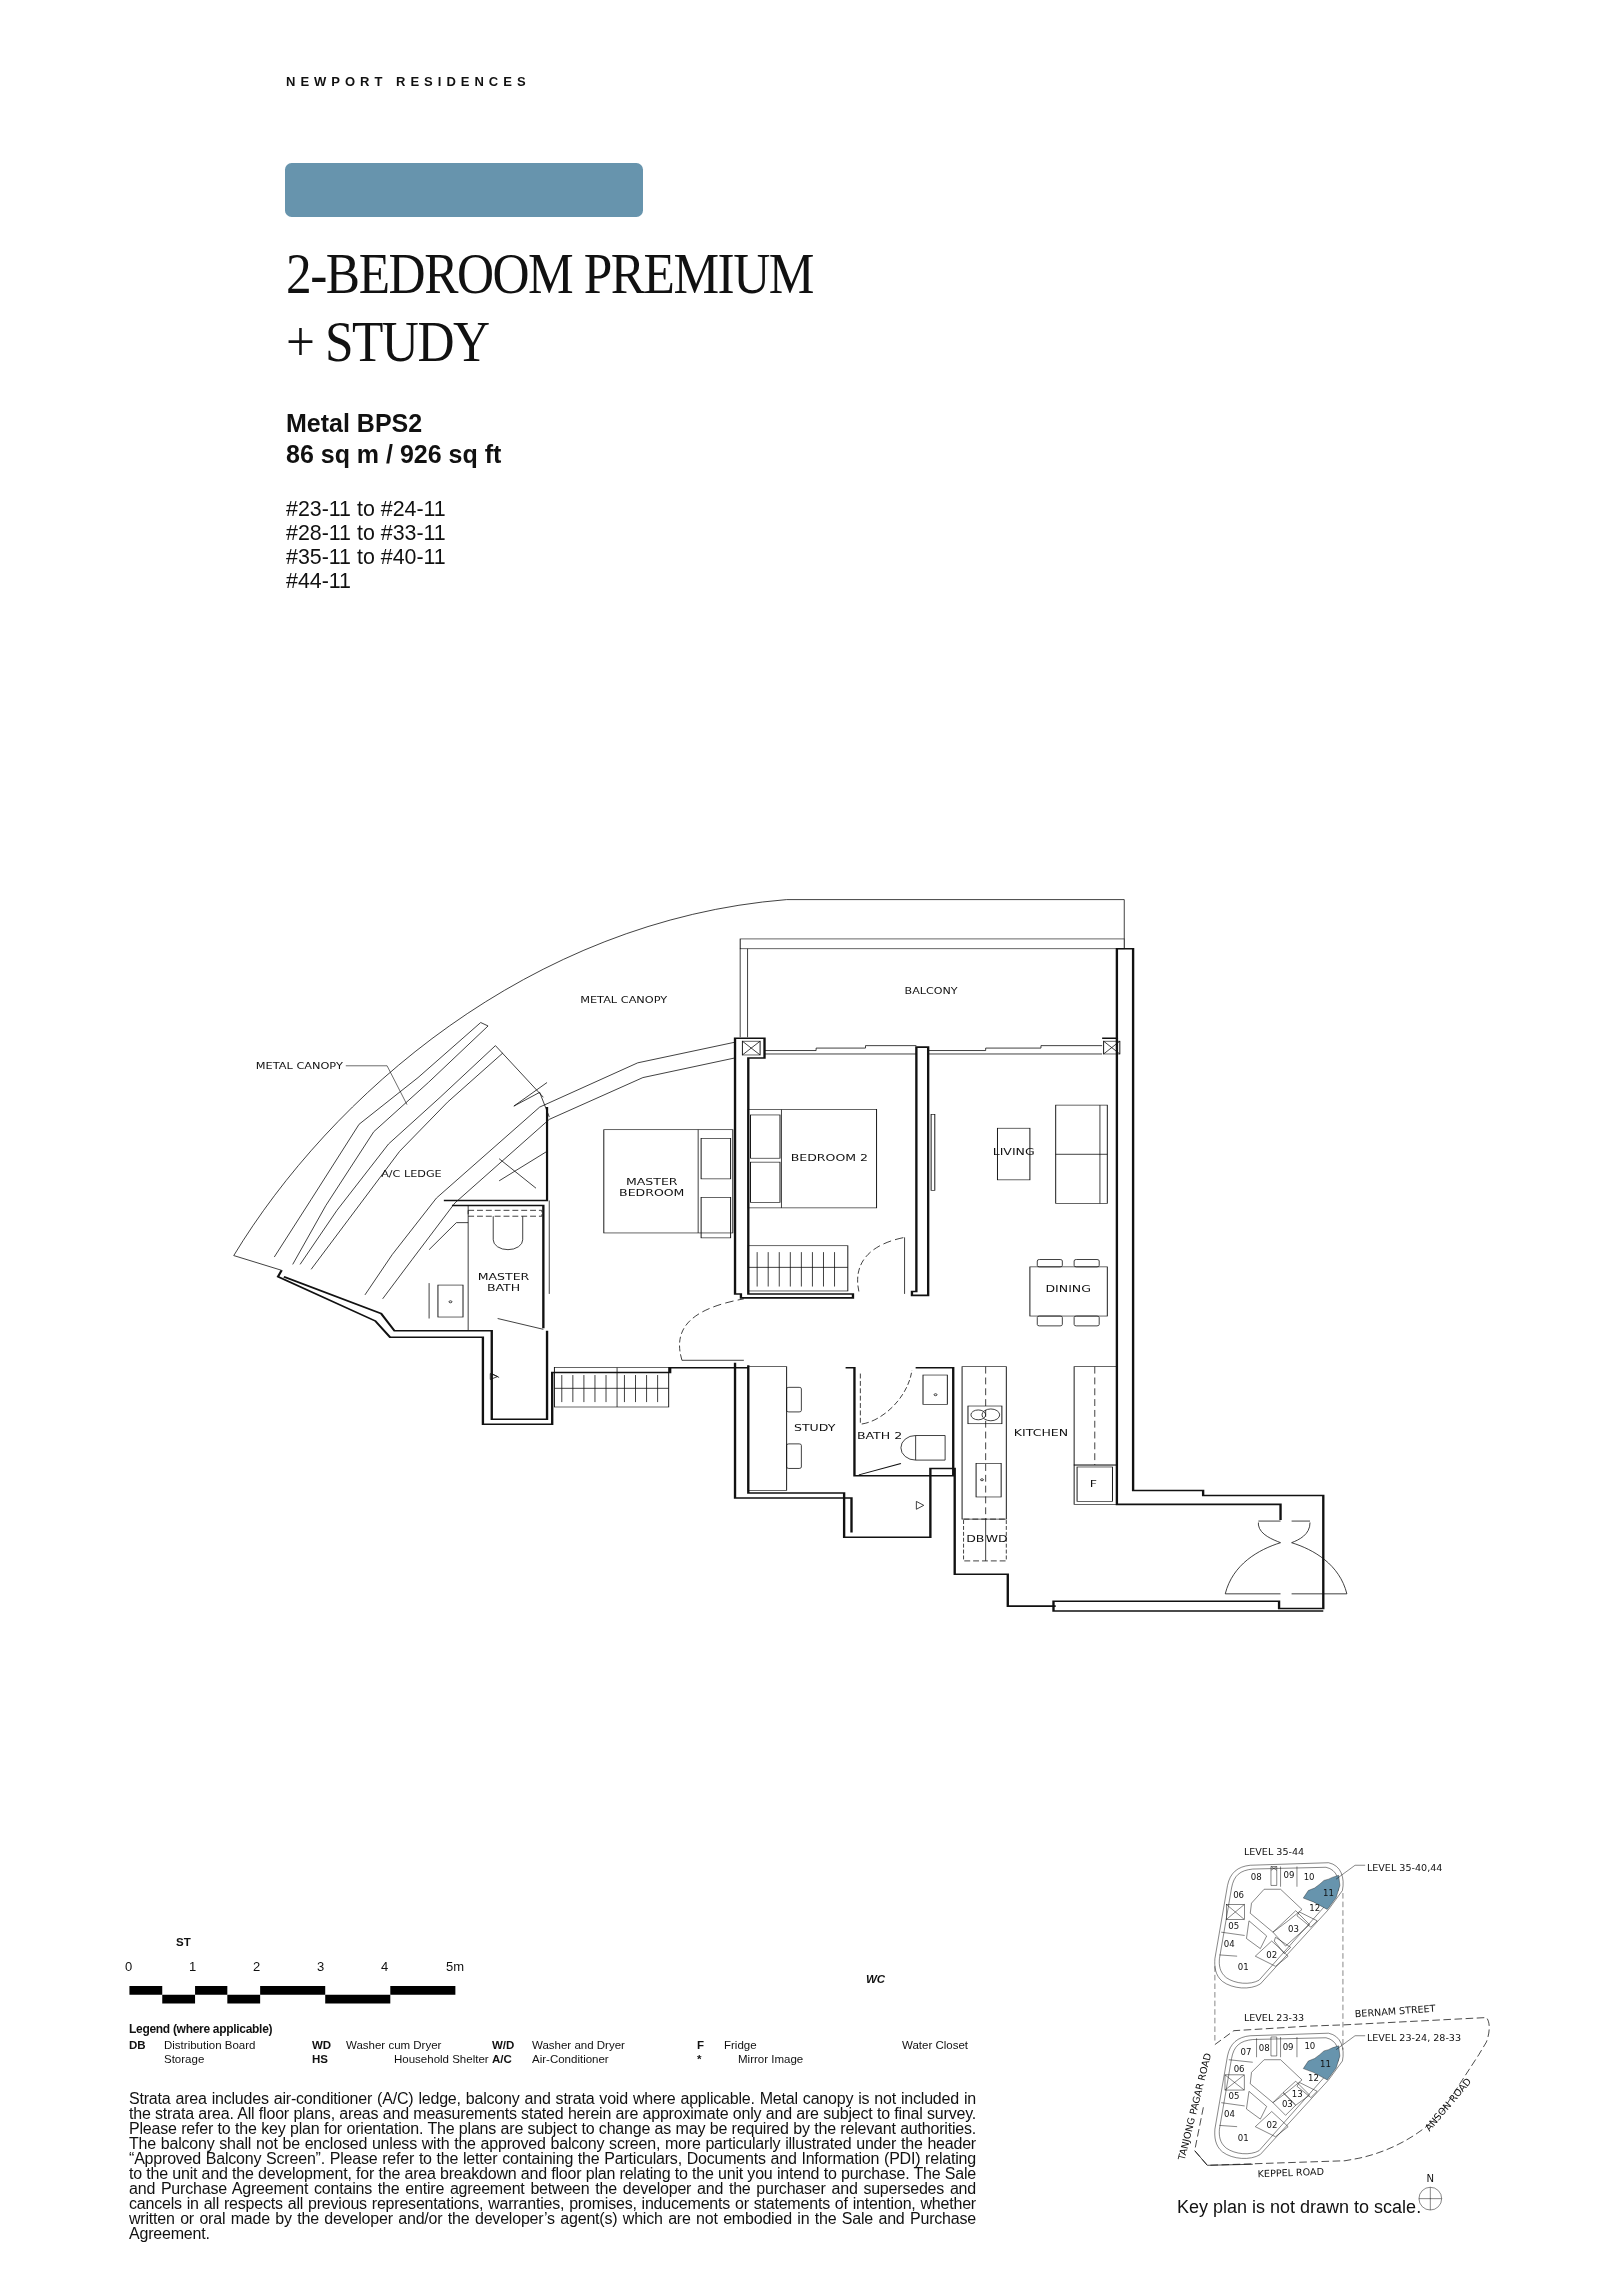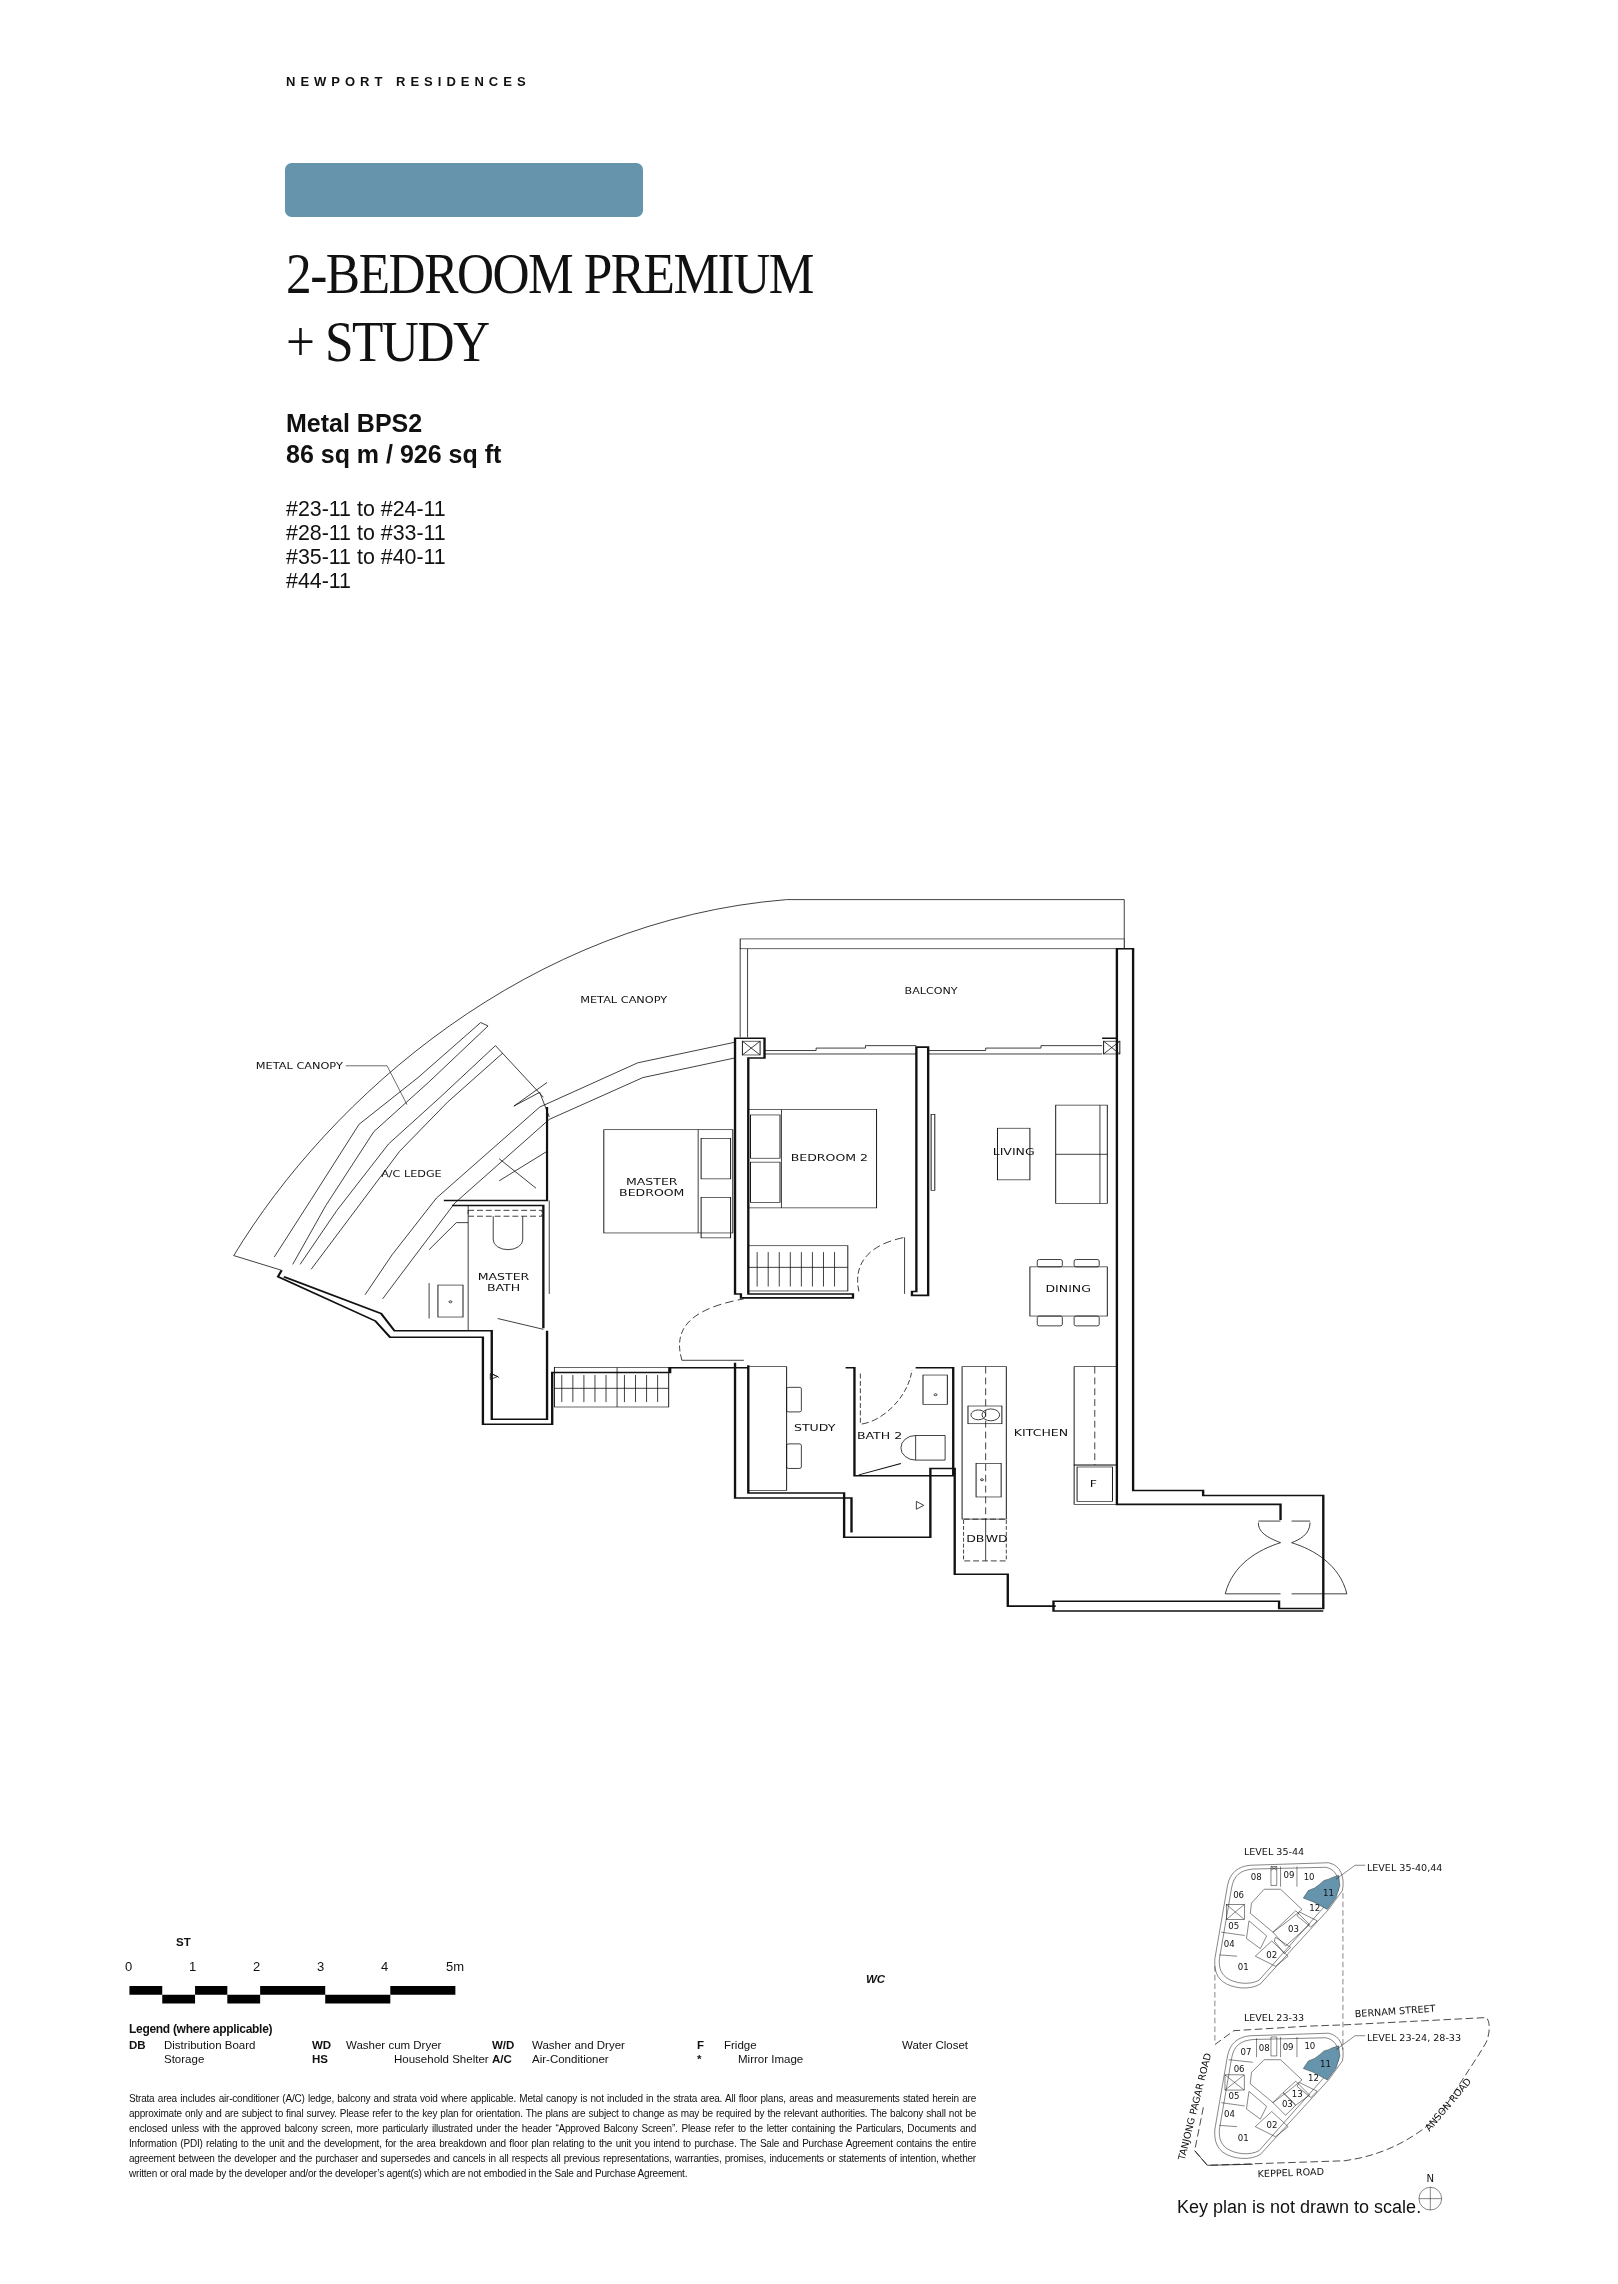--- a/index.html
+++ b/index.html
@@ -13,21 +13,21 @@
   .units { left: 286px; top: 497px; font-size: 21.4px; line-height: 24px; }
   .units div { white-space: nowrap; }
   .floorplan { left: 219px; top: 876px; width: 1150px; height: 767px; }
   .floorplan svg text { font-family: "DejaVu Sans", sans-serif; font-weight: 400; fill: #111; }
   .scale-labels { left: 125px; top: 1959px; width: 350px; height: 16.4px; font-size: 13px; }
   .scale-labels span { position: absolute; top: 0; }
   .scalebar { left: 129px; top: 1986px; width: 329px; height: 18.6px; }
   .legend-title { left: 129px; top: 2022px; font-size: 12px; font-weight: 700; letter-spacing: -0.3px; }
   .legend-item { font-size: 11.5px; white-space: nowrap; }
   .legend-abbr { font-weight: 700; }
-  .disclaimer { left: 129px; top: 2091px; width: 847px; font-size: 10px; line-height: 15px; text-align: justify; text-align-last: left; letter-spacing: -0.2px; }
+  .disclaimer { left: 129px; top: 2091px; width: 847px; font-size: 16px; line-height: 15px; text-align: justify; text-align-last: left; letter-spacing: -0.2px; }
   .keyplan { left: 1177px; top: 1840px; width: 394px; height: 394px; }
   .keyplan svg text { font-family: "DejaVu Sans", sans-serif; fill: #111; }
   .keyplan-note { left: 1177px; top: 2197px; font-size: 18px; white-space: nowrap; }
 </style>
 </head>
 <body>
 
 <div class="abs brand">NEWPORT RESIDENCES</div>
 <div class="abs pill" id="accentBar" style="background: rgb(103, 148, 173);"></div>
 

